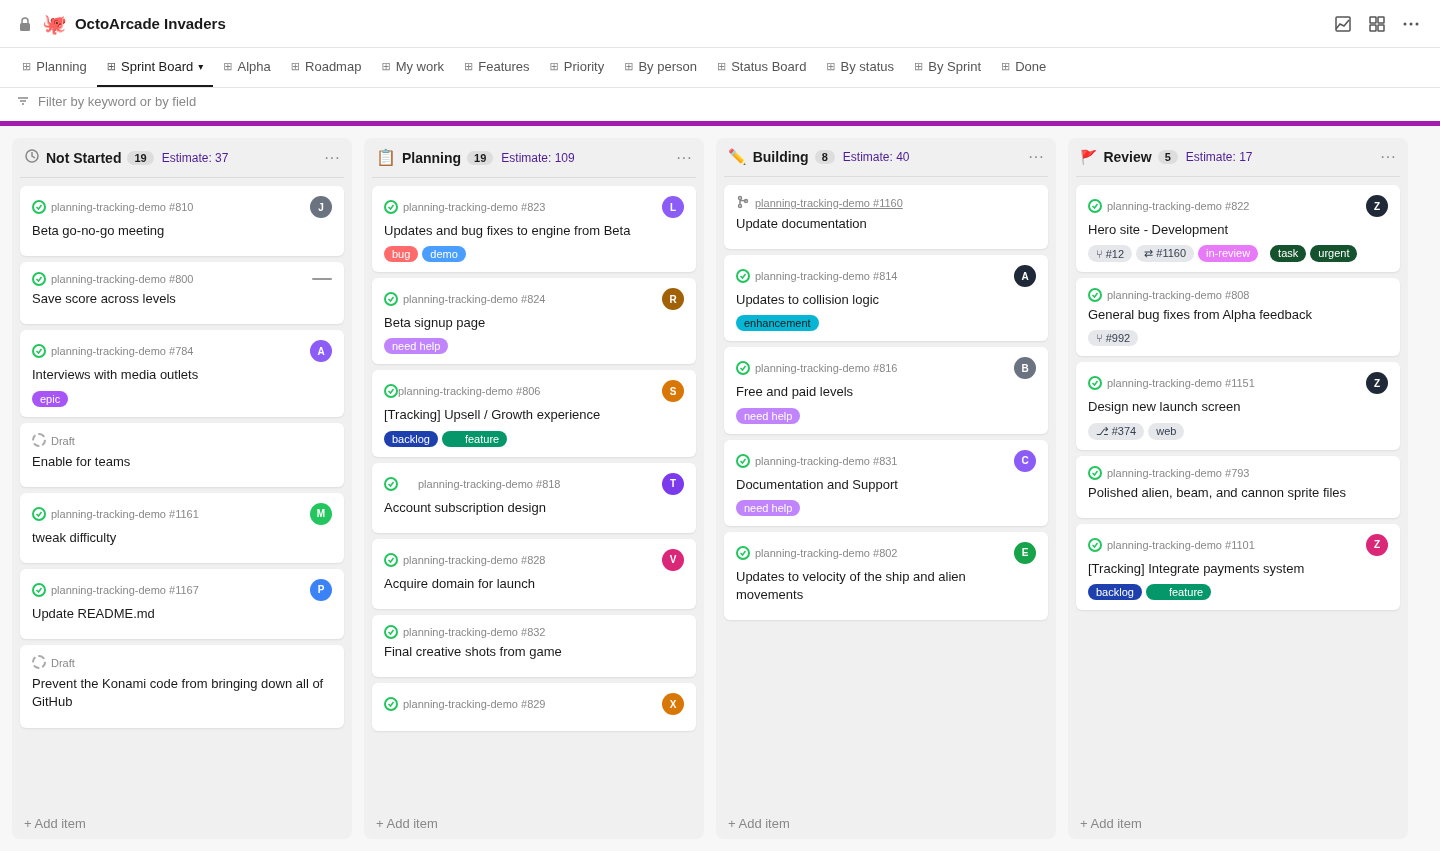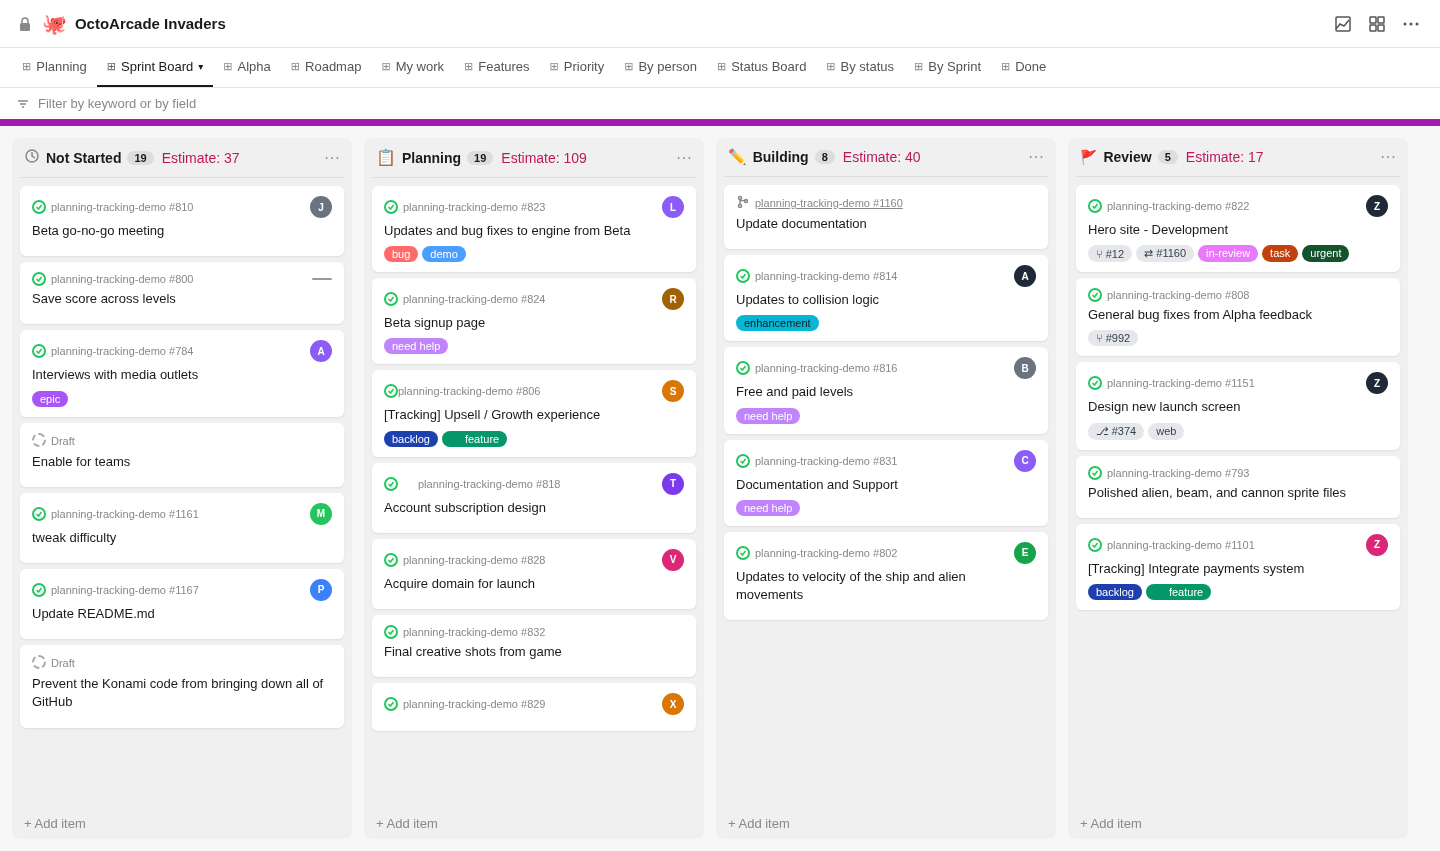--- a/index.html
+++ b/index.html
@@ -23,41 +23,41 @@
       display: inline-flex; align-items: center; gap: 5px; padding: 0 10px; height: 100%;
       cursor: pointer; color: #555; font-size: 13px; border-bottom: 2px solid transparent;
       white-space: nowrap;
     }
     .tab.active { color: #1a1a1a; border-bottom-color: #1a1a1a; font-weight: 500; }
     .tab-icon { font-size: 11px; opacity: 0.7; }
     .tab-chevron { font-size: 10px; }
 
     
     .filter-bar {
-      display: flex; align-items: center; padding: 6px 16px; border-bottom: 7px solid #a21caf; height: 38px;
+      display: flex; padding: 6px 16px; border-bottom: 5px solid #a21caf; height: 38px;
     }
     .filter-text { color: #888; font-size: 13px; }
 
     
     .board {
       display: flex; gap: 0; padding: 12px; overflow-x: auto; height: calc(851px - 48px - 40px - 38px);
       background: #f7f7f7;
     }
     .column {
       min-width: 340px; max-width: 340px; background: #f0f0f0; border-radius: 8px; margin-right: 12px;
       display: flex; flex-direction: column; max-height: 100%;
     }
     .column-header {
       display: flex; align-items: center; padding: 10px 12px; gap: 6px; flex-shrink: 0;
     }
     .column-title { font-weight: 600; font-size: 14px; }
     .column-count {
       background: #ddd; border-radius: 10px; padding: 1px 7px; font-size: 11px; font-weight: 600;
     }
-    .column-estimate { font-size: 14px; color: #be185d; margin-left: 2px; }
+    .column-estimate { font-size: 12px; color: #4c1d95; margin-left: 2px; }
     .column-menu { margin-left: auto; color: #888; cursor: pointer; font-size: 16px; }
     .column-body { overflow-y: auto; padding: 0 8px 8px; flex: 1; }
     .column-footer { padding: 8px 12px; color: #888; font-size: 13px; cursor: pointer; flex-shrink: 0; }
 
     
     .card {
       background: #fff; border-radius: 6px; padding: 10px 12px; margin-bottom: 6px;
       box-shadow: 0 1px 2px rgba(0,0,0,0.08); cursor: pointer;
     }
     .card-meta { display: flex; align-items: center; justify-content: space-between; margin-bottom: 4px; }
@@ -68,21 +68,21 @@
       padding: 2px 8px; border-radius: 12px; font-size: 11px; font-weight: 500;
     }
     .tag-bug { background: #ff6b6b; color: #fff; }
     .tag-demo { background: #4a9eff; color: #fff; }
     .tag-need-help { background: #c084fc; color: #fff; }
     .tag-epic { background: #a855f7; color: #fff; }
     .tag-backlog { background: #1e40af; color: #fff; }
     .tag-feature { background: #059669; color: #fff; padding-left: 23px; }
     .tag-enhancement { background: #06b6d4; color: #1a1a1a; }
     .tag-in-review { background: #e879f9; color: #fff; }
-    .tag-task { background: #c2410c; color: #fff; }
+    .tag-task { background: #14532d; color: #fff; margin-left: 8px; }
     .tag-urgent { background: #14532d; color: #fff; }
     .tag-web { background: #e5e7eb; color: #374151; }
     .tag-link { background: #e5e7eb; color: #374151; display: flex; align-items: center; gap: 3px; }
 
     .avatar-img { width: 22px; height: 22px; border-radius: 50%; display: flex; align-items: center; justify-content: center; font-size: 10px; font-weight: 600; color: #fff; }
 
     .divider-line { width: 20px; height: 2px; background: #999; border-radius: 1px; display: inline-block; margin-left: auto; }
   </style>
 </head>
 <body>

